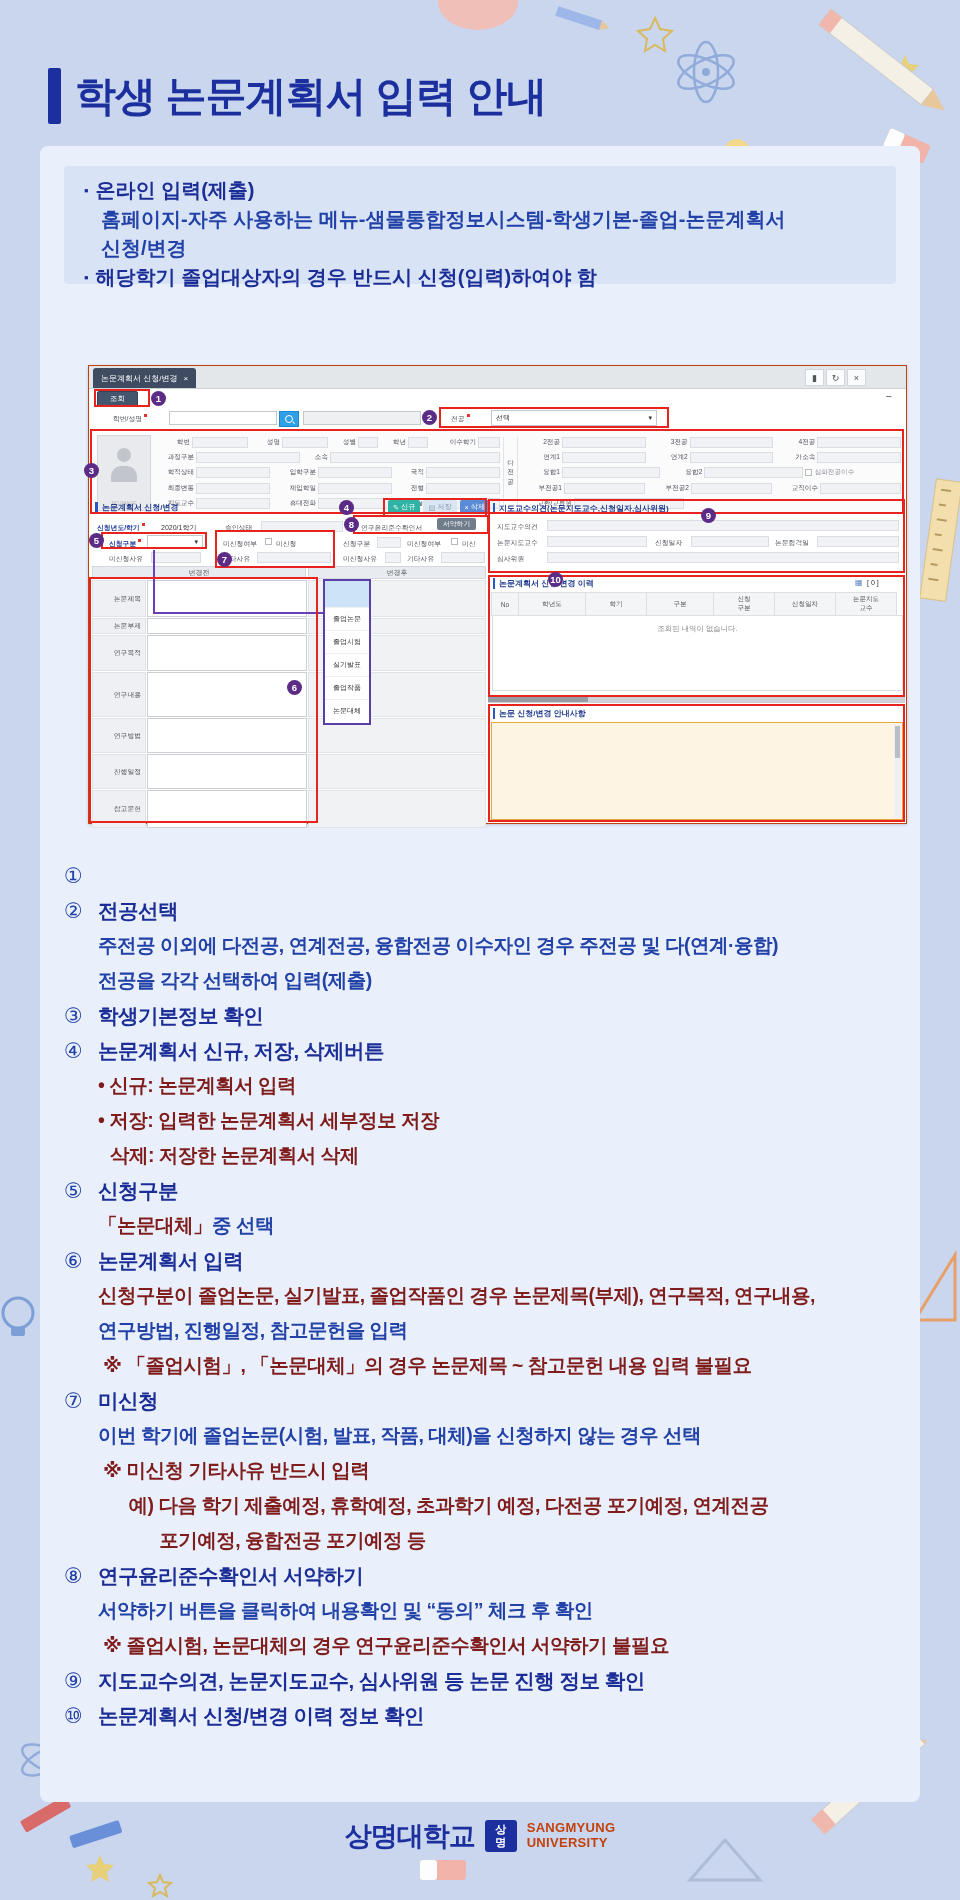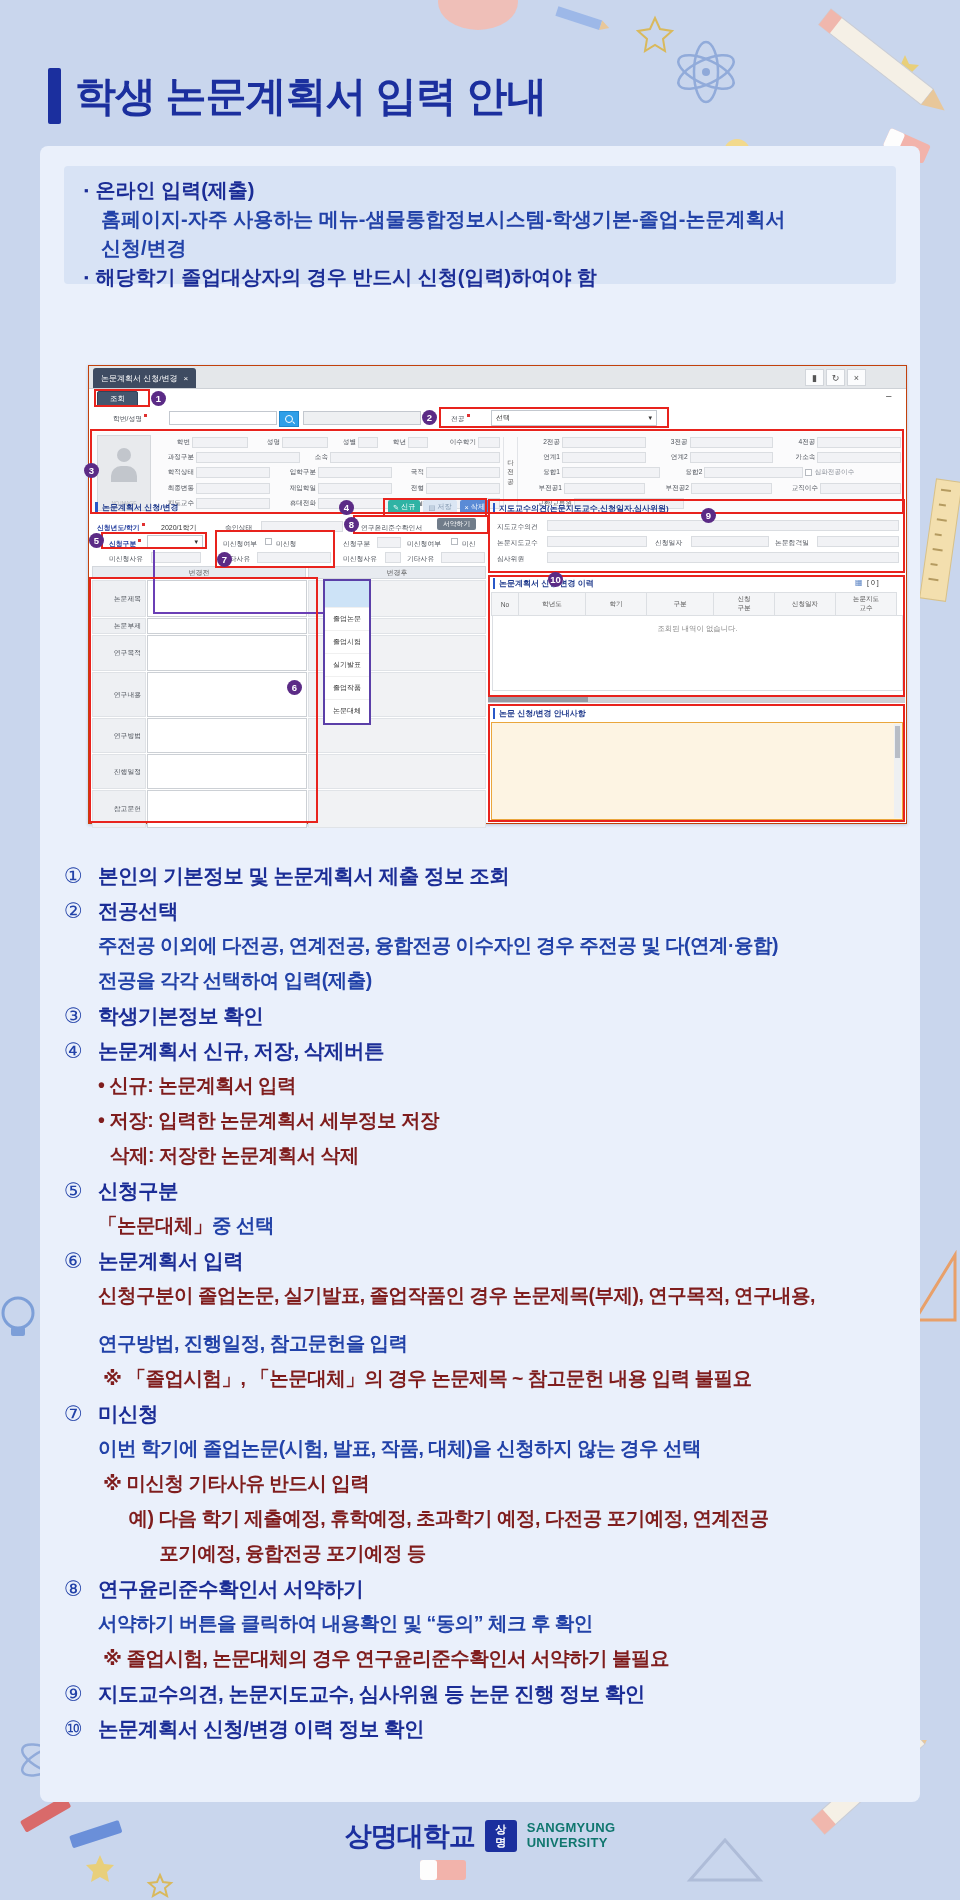--- a/index.html
+++ b/index.html
@@ -90,21 +90,21 @@
   .gnum{font-size:21px;color:#2242a8;width:34px;flex:0 0 34px}
   .gtitle{font-size:20.5px;font-weight:800;color:#1b2d96;letter-spacing:-0.5px}
   .gseg{font-size:19.5px;font-weight:600;letter-spacing:-0.5px}
   .navy{color:#2242a8}
   .magenta{color:#7f1d1d}
   
   .footer{position:absolute;left:0;top:1818px;width:960px;display:flex;align-items:center;justify-content:center;gap:10px;z-index:2}
   .f-kr{font-size:27px;font-weight:800;color:#1b2f9e;letter-spacing:-1px}
   .f-mark{width:32px;height:32px;background:#1b2f9e;border-radius:3px;color:#fff;display:flex;flex-direction:column;
           align-items:center;justify-content:center;font-size:11px;font-weight:bold;line-height:1.2}
-  .f-en{display:flex;flex-direction:column;font-size:13px;font-weight:800;color:#0f766e;line-height:1.15;letter-spacing:.3px}
+  .f-en{display:flex;flex-direction:column;font-size:13px;font-weight:800;color:#c2410c;line-height:1.15;letter-spacing:.3px}
 </style>
 </head>
 <body>
 
 <div class="page">
 
   <svg class="deco" width="960" height="220" style="left:0;top:0" viewBox="0 0 960 220">
     <ellipse cx="478" cy="2" rx="40" ry="28" fill="#f3bcb1" opacity="0.9"></ellipse>
     <g transform="rotate(18 575 20)">
         <rect x="555" y="12" width="46" height="10" fill="#9db8e8"></rect>
@@ -469,21 +469,20 @@
         <span class="redbox" style="left: 264px; top: 149px; width: 136px; height: 19px;"></span>
         <span class="redbox" style="left: 399px; top: 133px; width: 417px; height: 74px;"></span>
         <span class="redbox" style="left: 399px; top: 209px; width: 417px; height: 122px;"></span>
         <span class="redbox" style="left: 399px; top: 338px; width: 417px; height: 118px;"></span>
         <span class="redbox" style="left: 0px; top: 211px; width: 229px; height: 246px;"></span>
       </div>
 
     <div class="guide" id="guide">
         <div class="g-line">
           <span class="gnum">①</span>
-          <span class="gtitle">본인의 기본정보 및 논문계획서 제출 정보 조회</span>
         </div>
         <div class="g-line">
           <span class="gnum">②</span>
           <span class="gtitle">전공선택</span>
         </div>
         <div class="g-line" style="padding-left: 34px;">
           <span class="gseg navy">주전공 이외에 다전공, 연계전공, 융합전공 이수자인 경우 주전공 및 다(연계·융합)</span>
         </div>
         <div class="g-line" style="padding-left: 34px; text-align: center;">
           <span class="gseg navy">전공을 각각 선택하여 입력(제출)</span>
@@ -513,21 +512,21 @@
           <span class="gseg magenta">「논문대체」</span>
           <span class="gseg navy">중 선택</span>
         </div>
         <div class="g-line">
           <span class="gnum">⑥</span>
           <span class="gtitle">논문계획서 입력</span>
         </div>
         <div class="g-line" style="padding-left: 34px;">
           <span class="gseg magenta">신청구분이 졸업논문, 실기발표, 졸업작품인 경우 논문제목(부제), 연구목적, 연구내용,</span>
         </div>
-        <div class="g-line" style="padding-left: 34px; margin-top: 13px;">
+        <div class="g-line" style="padding-left: 34px;">
           <span class="gseg navy">연구방법, 진행일정, 참고문헌을 입력</span>
         </div>
         <div class="g-line" style="padding-left: 39.1px;">
           <span class="gseg magenta">※ 「졸업시험」, 「논문대체」의 경우 논문제목 ~ 참고문헌 내용 입력 불필요</span>
         </div>
         <div class="g-line">
           <span class="gnum">⑦</span>
           <span class="gtitle">미신청</span>
         </div>
         <div class="g-line" style="padding-left: 34px;">

